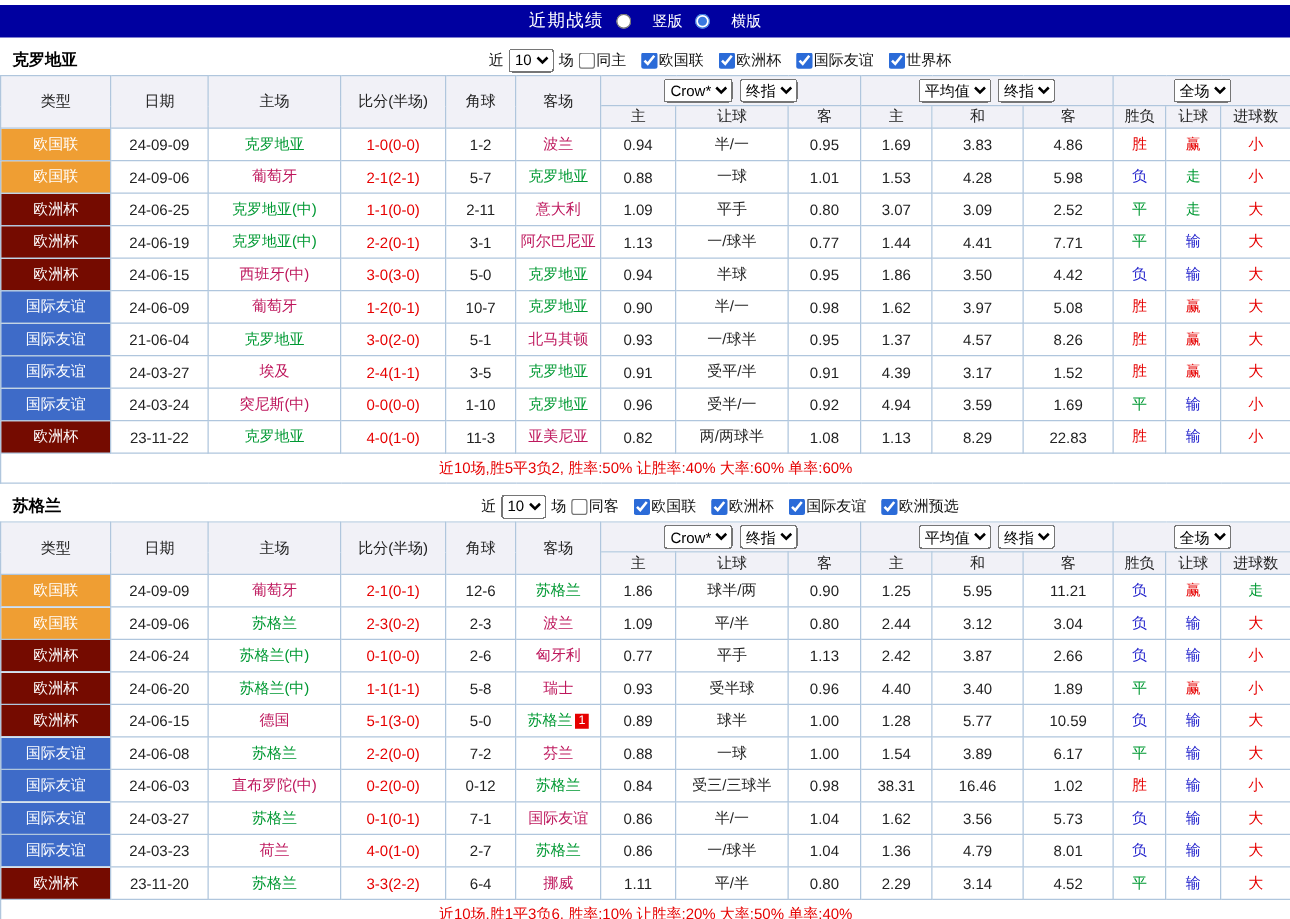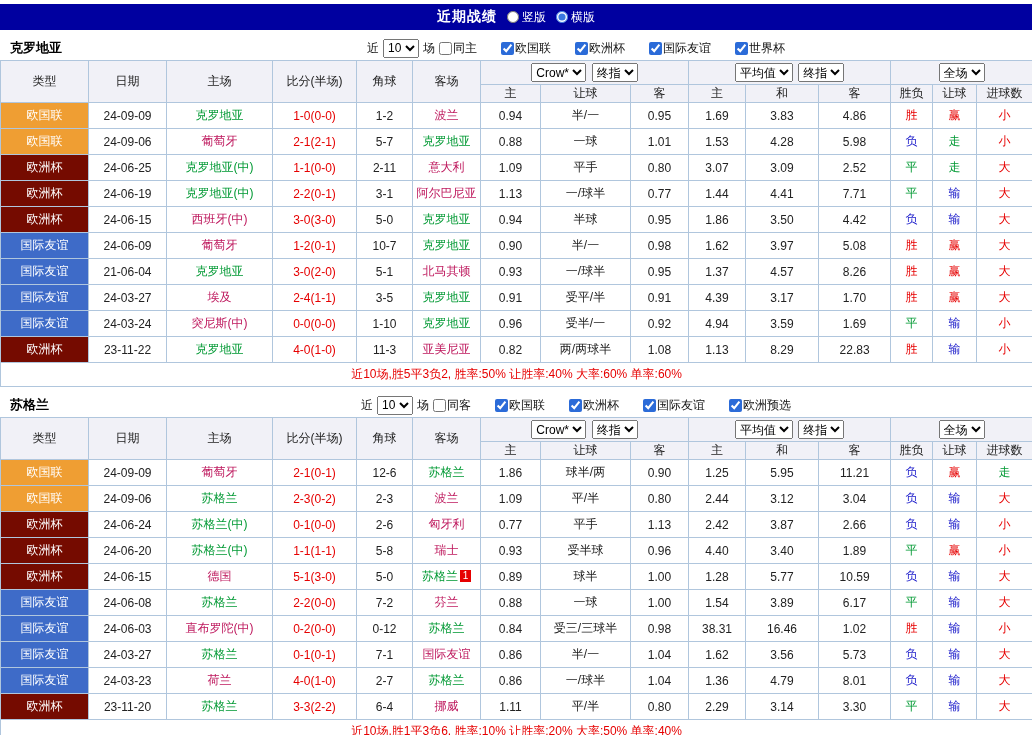--- a/index.html
+++ b/index.html
@@ -14,34 +14,34 @@
   
   .topbar {
     height: 26px;
     background: #0000a0;
     color: #fff;
     display: flex;
     align-items: center;
     justify-content: center;
     gap: 10px;
   }
-  .tb-title { font-weight: bold; font-size: 14px; letter-spacing: 1px; }
+  .tb-title { font-weight: normal; font-size: 14px; letter-spacing: 1px; }
   .tb-opts { display: flex; align-items: center; gap: 10px; }
-  .tb-opts label { display: inline-flex; align-items: center; gap: 3px; cursor: pointer; color:#fff; }
+  .tb-opts label { display: inline-flex; align-items: center; gap: 17px; cursor: pointer; color:#fff; }
   .tb-opts input { accent-color: #3a78e0; width: 12px; height: 12px; }
   
   .section { margin-top: 6px; }
   .sec-bar { position: relative; height: 24px; display: flex; align-items: center; padding: 0 10px; background: #fff; }
   .team-name { font-weight: bold; font-size: 13px; color: #000; }
   .filters {
     position: absolute; left: 50%; transform: translateX(calc(-50% + 62px));
     display: flex; align-items: center; gap: 4px; white-space: nowrap;
   }
   .filters select { height: 19px; font-size: 12px; }
-  .checks { display: inline-flex; align-items: flex-end; gap: 20px; }
+  .checks { display: inline-flex; align-items: flex-end; gap: 8px; }
   .checks label { display: inline-flex; align-items: center; gap: 1px; margin-right: 4px; cursor: pointer; }
   .checks input { accent-color: #2b6bd8; width: 13px; height: 13px; }
   
   table { border-collapse: collapse; table-layout: fixed; width: 1032px; }
   th, td {
     border: 1px solid #b0c6dd;
     text-align: center;
     white-space: nowrap;
     overflow: hidden;
     padding: 0;
@@ -288,21 +288,21 @@
           <td class="date">24-03-27</td>
           <td class="team">埃及</td>
           <td class="score">2-4(1-1)</td>
           <td class="plain">3-5</td>
           <td class="team focus">克罗地亚</td>
           <td class="plain">0.91</td>
           <td class="plain">受平/半</td>
           <td class="plain">0.91</td>
           <td class="plain">4.39</td>
           <td class="plain">3.17</td>
-          <td class="plain">1.70</td>
+          <td class="plain">1.52</td>
           <td class="res" style="color: rgb(230, 0, 0);">胜</td>
           <td class="res" style="color: rgb(230, 0, 0);">赢</td>
           <td class="res" style="color: rgb(230, 0, 0);">大</td>
         </tr>
         <tr>
           <td class="type" style="background: rgb(62, 107, 200);">国际友谊</td>
           <td class="date">24-03-24</td>
           <td class="team">突尼斯(中)</td>
           <td class="score">0-0(0-0)</td>
           <td class="plain">1-10</td>
@@ -583,21 +583,21 @@
           <td class="date">23-11-20</td>
           <td class="team focus">苏格兰</td>
           <td class="score">3-3(2-2)</td>
           <td class="plain">6-4</td>
           <td class="team">挪威</td>
           <td class="plain">1.11</td>
           <td class="plain">平/半</td>
           <td class="plain">0.80</td>
           <td class="plain">2.29</td>
           <td class="plain">3.14</td>
-          <td class="plain">3.30</td>
+          <td class="plain">4.52</td>
           <td class="res" style="color: rgb(0, 153, 51);">平</td>
           <td class="res" style="color: rgb(34, 34, 204);">输</td>
           <td class="res" style="color: rgb(230, 0, 0);">大</td>
         </tr>
       </tbody>
     <tfoot>
       <tr>
           <td colspan="15">近10场,胜1平3负6, 胜率:10%  让胜率:20%  大率:50%  单率:40%</td>
         </tr>
     </tfoot>

